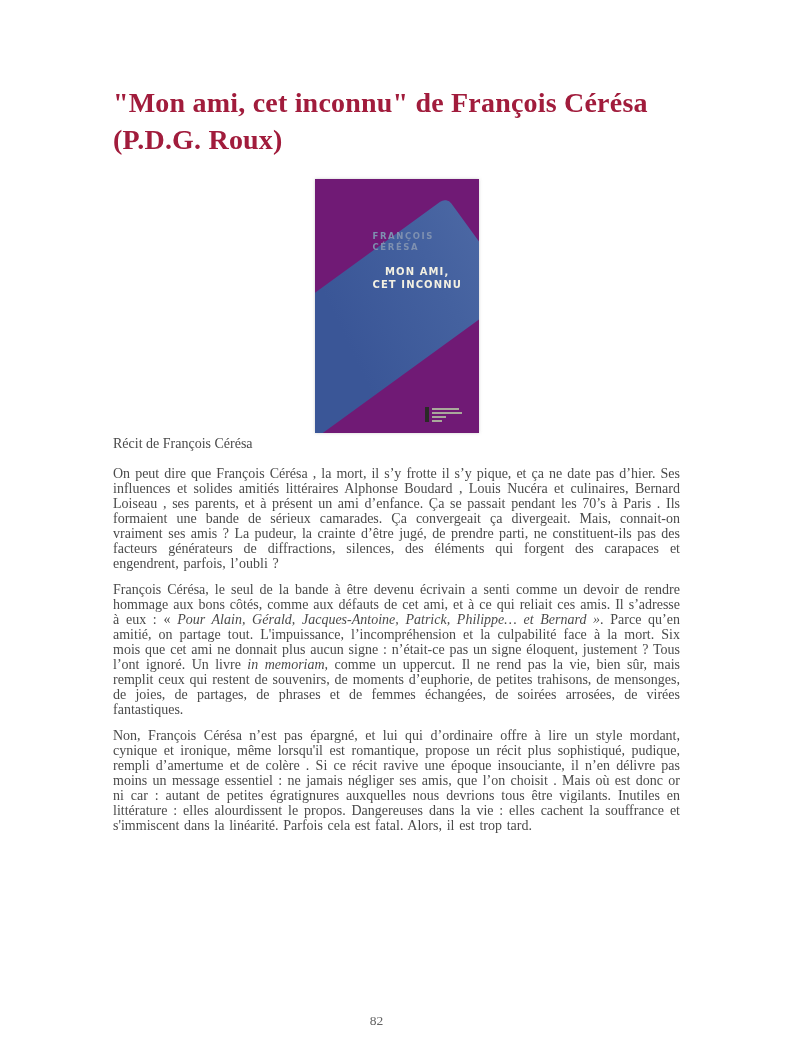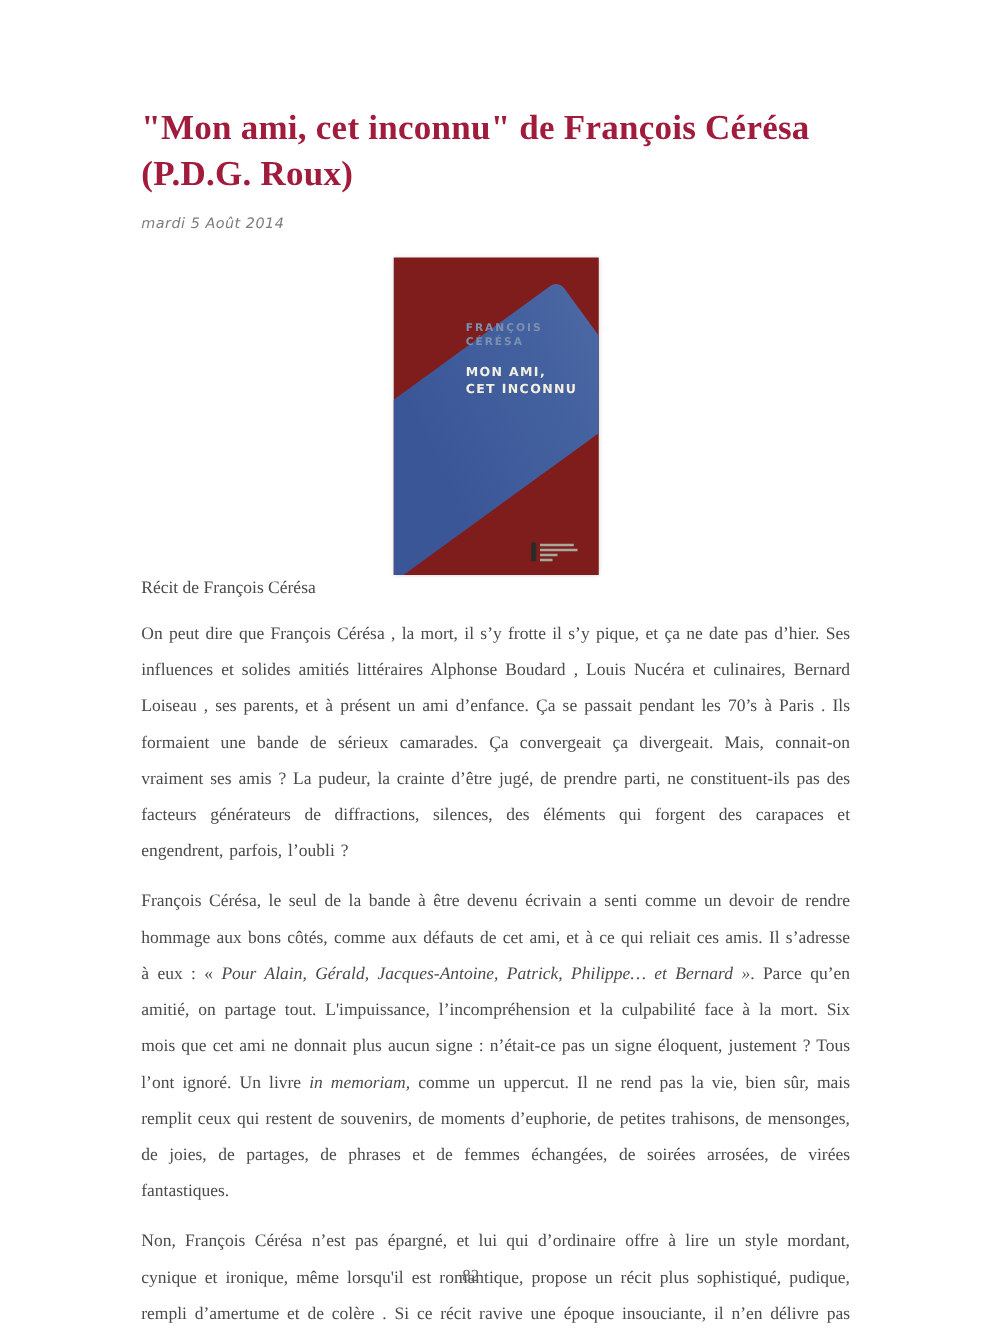--- a/index.html
+++ b/index.html
@@ -33,21 +33,21 @@
     font-style: italic;
     font-size: 11.5px;
     color: #7d7d7d;
     letter-spacing: 0.4px;
   }
   
   .cover {
     position: relative;
     width: 164px; height: 254px;
     margin: 21px auto 0 auto;
-    background: #7f1d1d;
+    background: #701a75;
     overflow: hidden;
     box-shadow: 0 0 3px rgba(120,120,120,0.35);
   }
   .band {
     position: absolute;
     left: -105px; top: 95px;
     width: 300px; height: 118px;
     background: linear-gradient(100deg, #3a5697 45%, #44619f 80%, #4c68a4 100%);
     transform: rotate(-36deg);
     border-radius: 8px;
@@ -65,20 +65,21 @@
   .cover-author span { display: block; }
   .cover-title {
     position: absolute;
     left: 58px; top: 86px;
     font-family: "DejaVu Sans", sans-serif;
     font-weight: bold;
     font-size: 10px;
     line-height: 13px;
     letter-spacing: 1.1px;
     color: #f3f0e2;
+    text-align: center;
   }
   .cover-title span { display: block; }
   .publisher {
     position: absolute;
     left: 110px; top: 228px;
     display: flex; align-items: flex-start;
   }
   .pub-bar {
     display: inline-block;
     width: 4px; height: 15px;
@@ -97,21 +98,21 @@
   .pub-lines i:nth-child(4) { width: 10px; }
   
   .intro {
     font-size: 14px;
     line-height: 21.7px;
     color: #4a4a4a;
   }
   .para {
     margin-top: 11px;
     font-size: 14px;
-    line-height: 29px;
+    line-height: 15px;
     color: #4a4a4a;
     text-align: justify;
     word-spacing: 1.2px;
   }
   .para em { }
   .footer {
     position: absolute;
     top: 1013px; left: 0;
     width: 753px;
     text-align: center;
@@ -121,21 +122,20 @@
   }
 </style>
 </head>
 <body>
 
 <div class="page">
   <div class="content">
 
     <h1 class="title">"Mon ami, cet inconnu" de François Cérésa (P.D.G. Roux)</h1>
 
-    <div class="date">mardi 5 Août 2014</div>
 
     <figure class="cover">
       <div class="band"></div>
       <div class="cover-author">
           <span>FRANÇOIS</span>
           <span>CÉRÉSA</span>
         </div>
       <div class="cover-title">
           <span>MON AMI,</span>
           <span>CET INCONNU</span>

